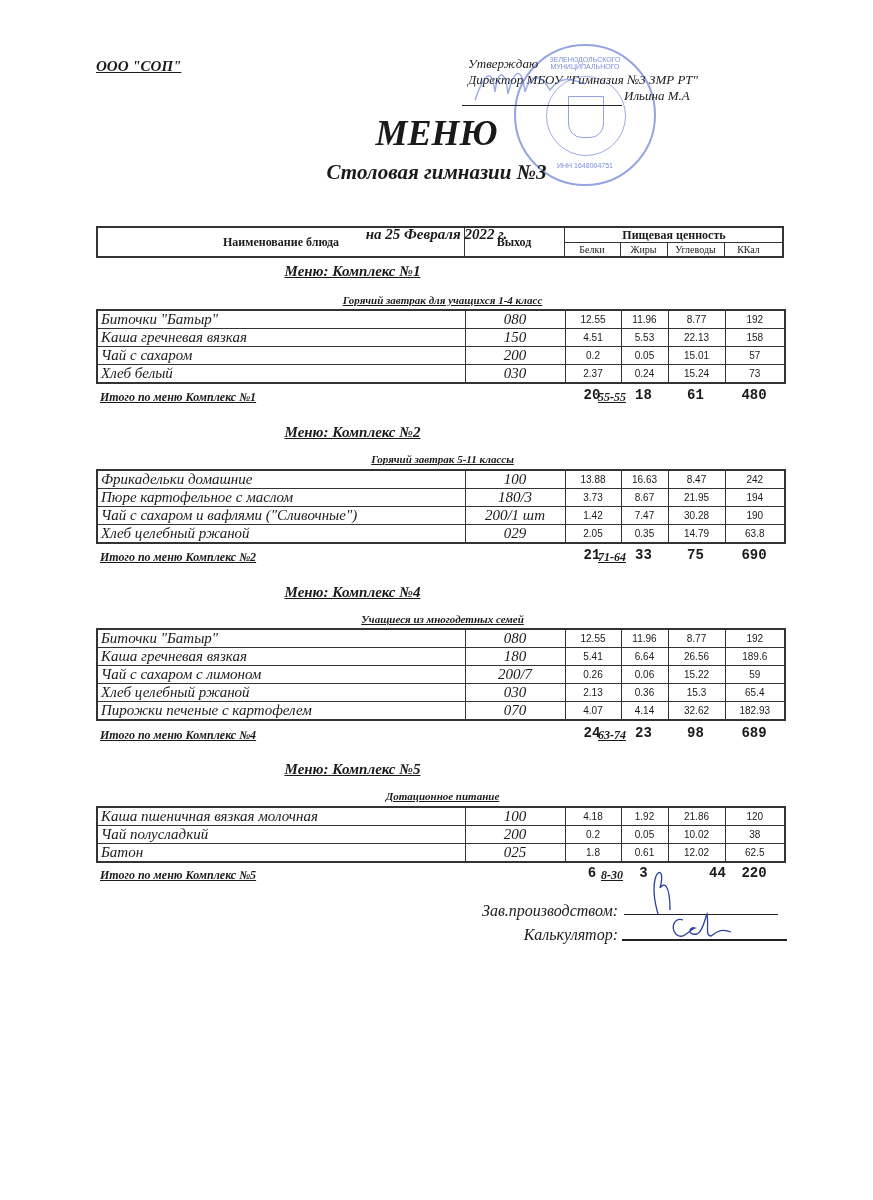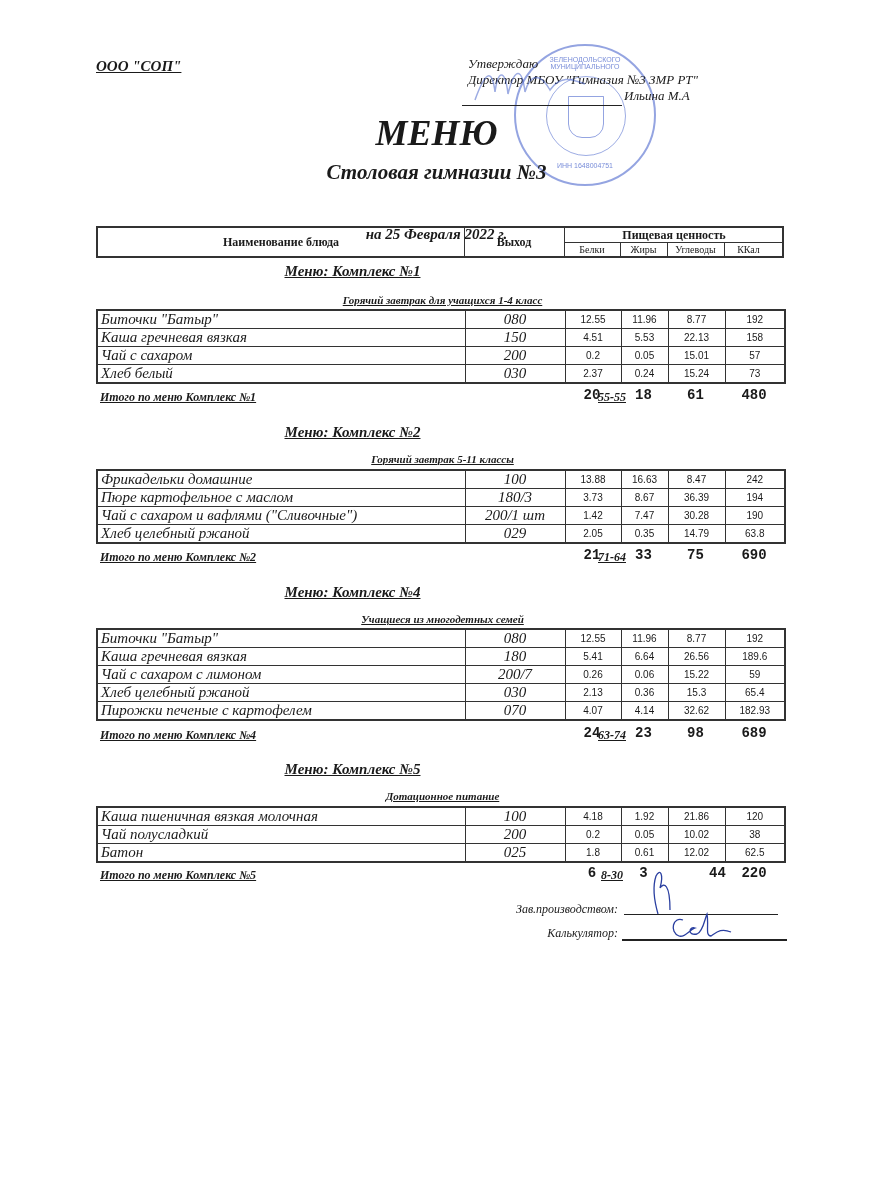--- a/index.html
+++ b/index.html
@@ -27,21 +27,21 @@
   .sec-sub{left:0;width:873px;text-align:center;font-size:11px;font-weight:bold;font-style:italic;text-decoration:underline;padding-left:6px;}
   table.menu{position:absolute;left:96px;width:688px;border-collapse:collapse;table-layout:fixed;border:2px solid #333;}
   table.menu td{border:1px solid #333;height:17px;padding:0 3px;box-sizing:border-box;white-space:nowrap;overflow:hidden;}
   td.name{font-style:italic;font-size:15px;}
   td.out{font-style:italic;font-size:15px;text-align:center;}
   td.num{font-family:"Liberation Sans",sans-serif;font-size:10px;text-align:center;}
   .total{position:absolute;left:96px;width:688px;height:16px;}
   .total .lbl{position:absolute;left:4px;top:1px;font-size:12px;font-weight:bold;font-style:italic;text-decoration:underline;}
   .total .out{position:absolute;left:468px;width:96px;text-align:center;top:1px;font-size:12px;font-weight:bold;font-style:italic;text-decoration:underline;}
   .total .n{position:absolute;top:-2px;font-family:Liberation Mono, monospace;font-size:14px;font-weight:bold;text-align:center;}
-  .sig{font-size:12px;font-style:italic;text-align:right;width:160px;}
+  .sig{font-size:16px;font-style:italic;text-align:right;width:160px;}
   .sigline{border-top:1px solid #222;}
 </style>
 </head>
 <body>
 
 <div class="abs org">ООО "СОП"</div>
 
 <div class="abs stamp">
   <div class="txt" style="top:10px">ЗЕЛЕНОДОЛЬСКОГО МУНИЦИПАЛЬНОГО</div>
   <div class="inner"></div>
@@ -152,21 +152,21 @@
         <td class="num">13.88</td>
         <td class="num">16.63</td>
         <td class="num">8.47</td>
         <td class="num">242</td>
       </tr>
   <tr>
         <td class="name">Пюре картофельное с маслом</td>
         <td class="out">180/3</td>
         <td class="num">3.73</td>
         <td class="num">8.67</td>
-        <td class="num">36.39</td>
+        <td class="num">21.95</td>
         <td class="num">194</td>
       </tr>
   <tr>
         <td class="name">Чай с сахаром и вафлями ("Сливочные")</td>
         <td class="out">200/1 шт</td>
         <td class="num">1.42</td>
         <td class="num">7.47</td>
         <td class="num">30.28</td>
         <td class="num">190</td>
       </tr>

